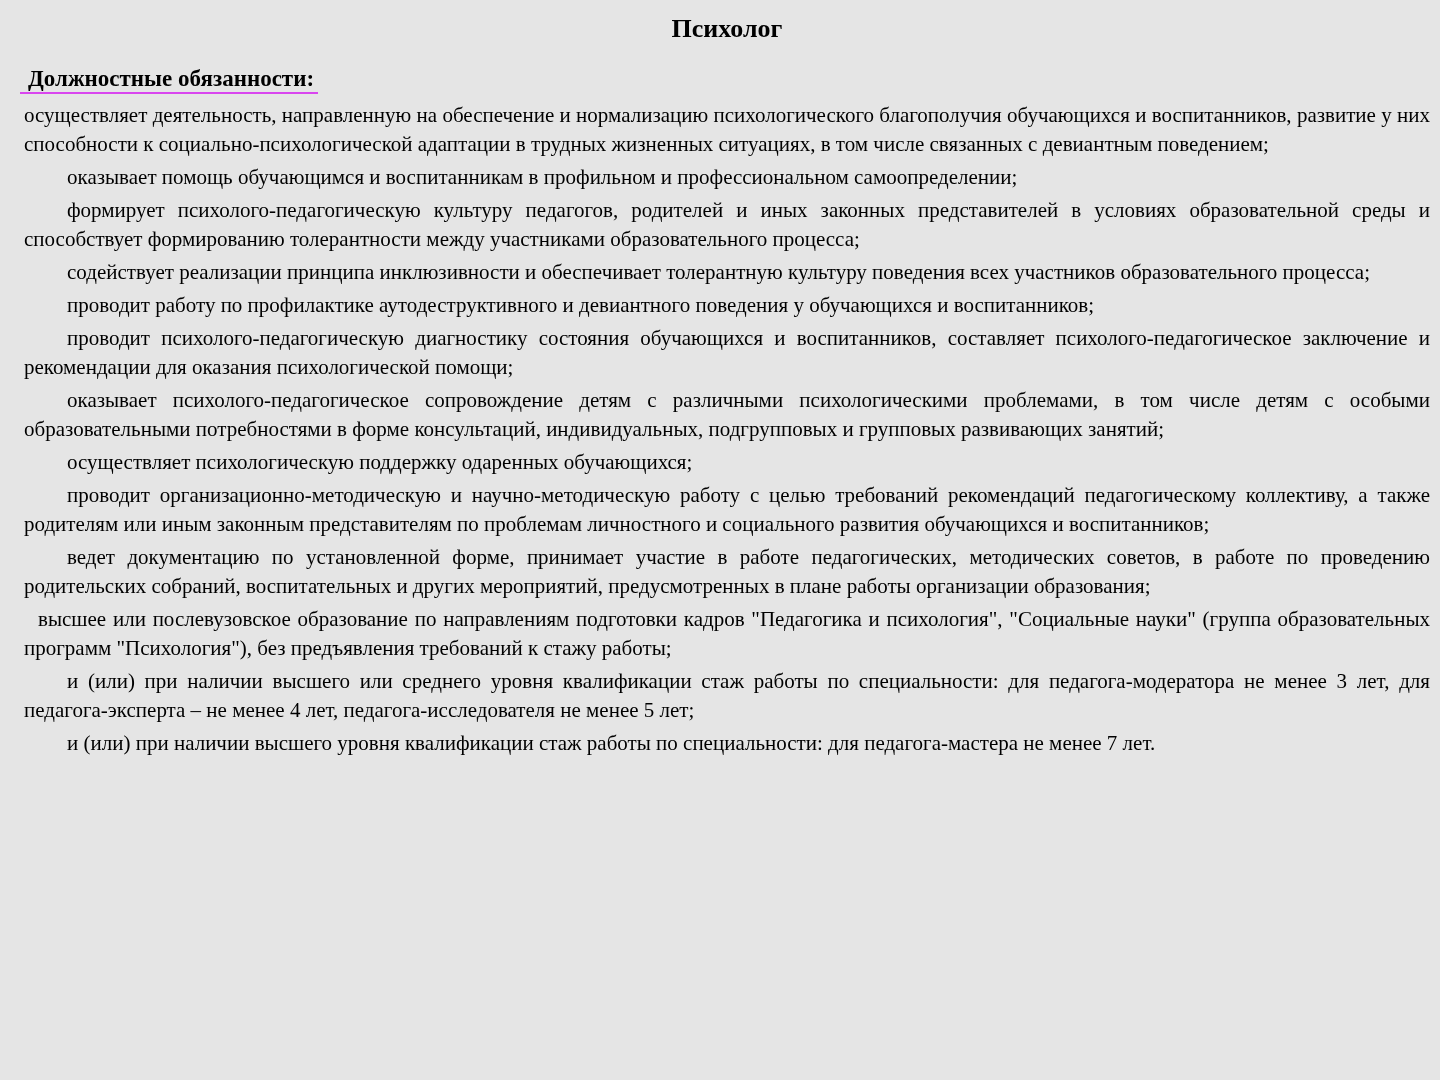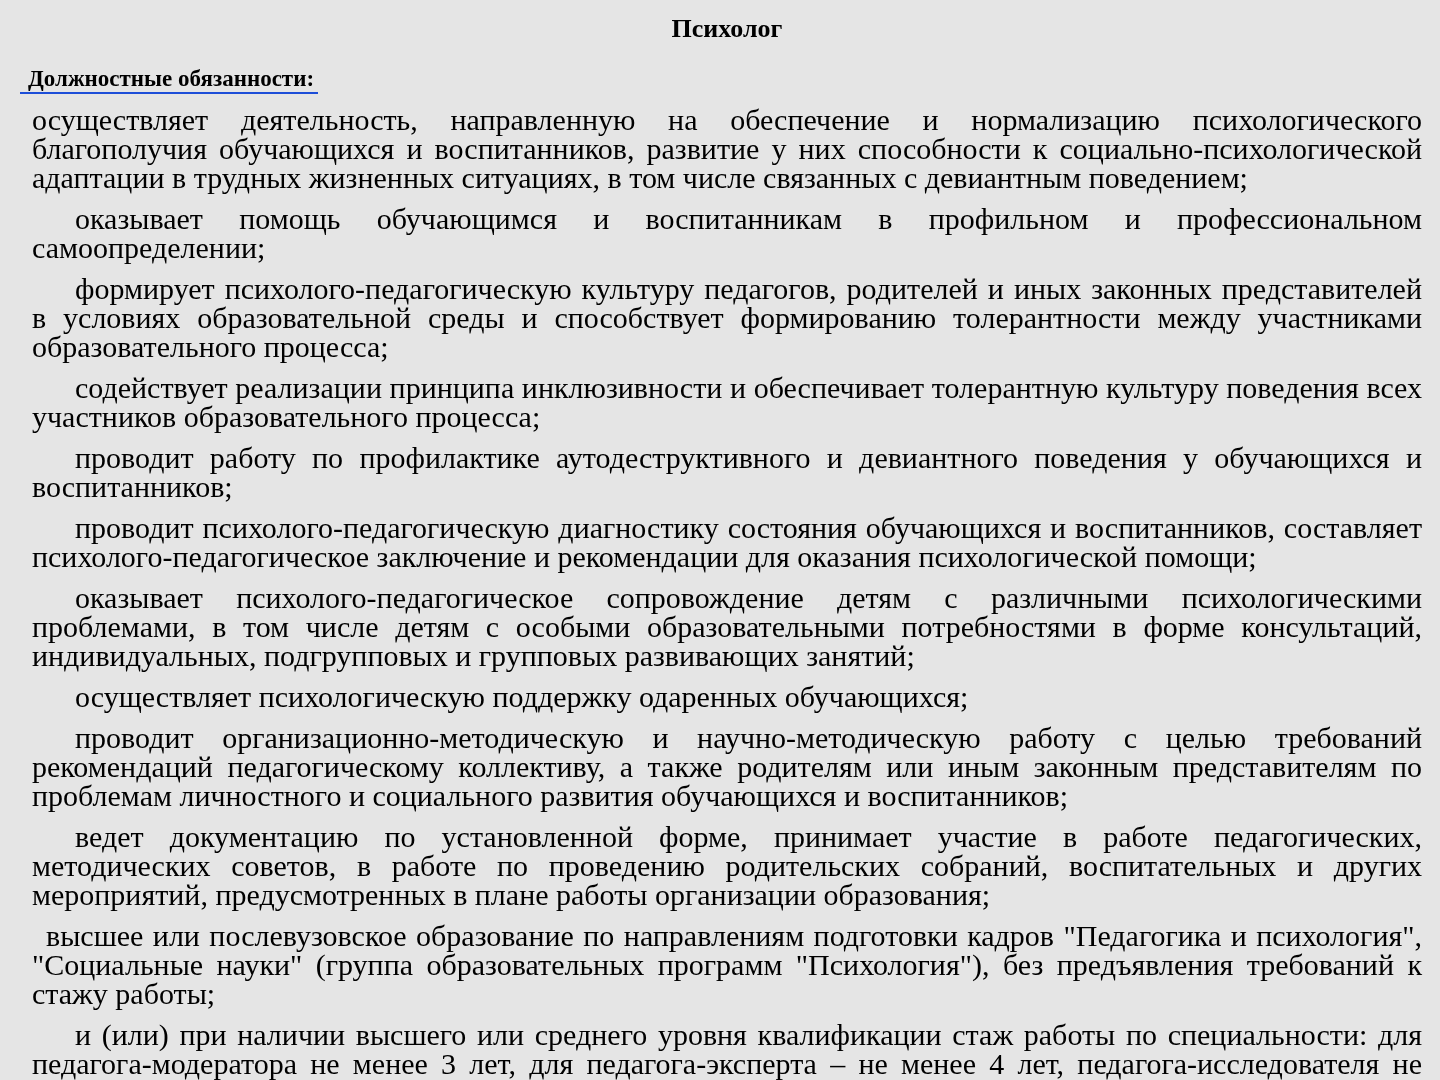--- a/index.html
+++ b/index.html
@@ -28,30 +28,30 @@
     line-height: 30px;
     margin: 2px 0 0 0;
   }
   .section-heading {
     font-weight: bold;
     font-size: 23px;
     line-height: 28px;
     margin: 21px 0 8px 0;
   }
   .section-heading .u {
-    border-bottom: 2px solid #1d4ed8;
+    border-bottom: 2px solid #d946ef;
     padding: 0 4px 1px 8px;
     text-align: right;
   }
   .section-heading.second {
     margin: 8px 0 17px 0;
   }
   p.body-par {
-    margin: 12px;
-    font-size: 30px;
+    margin: 4px;
+    font-size: 21px;
     line-height: 29px;
     text-align: justify;
     text-indent: 43px;
   }
   p.body-par.no-indent {
     text-indent: 0;
   }
   p.body-par.small-indent {
     text-indent: 14px;
   }

